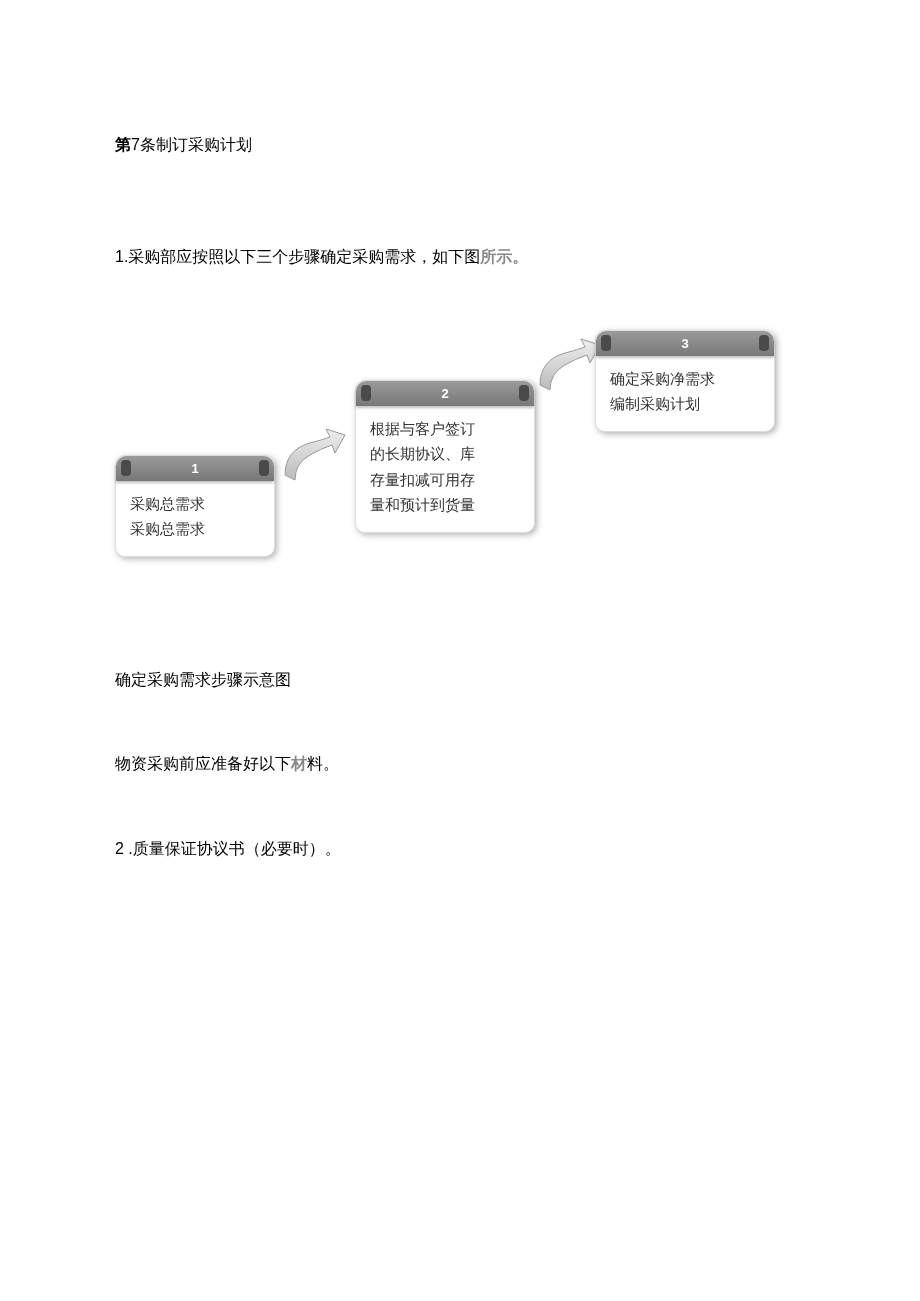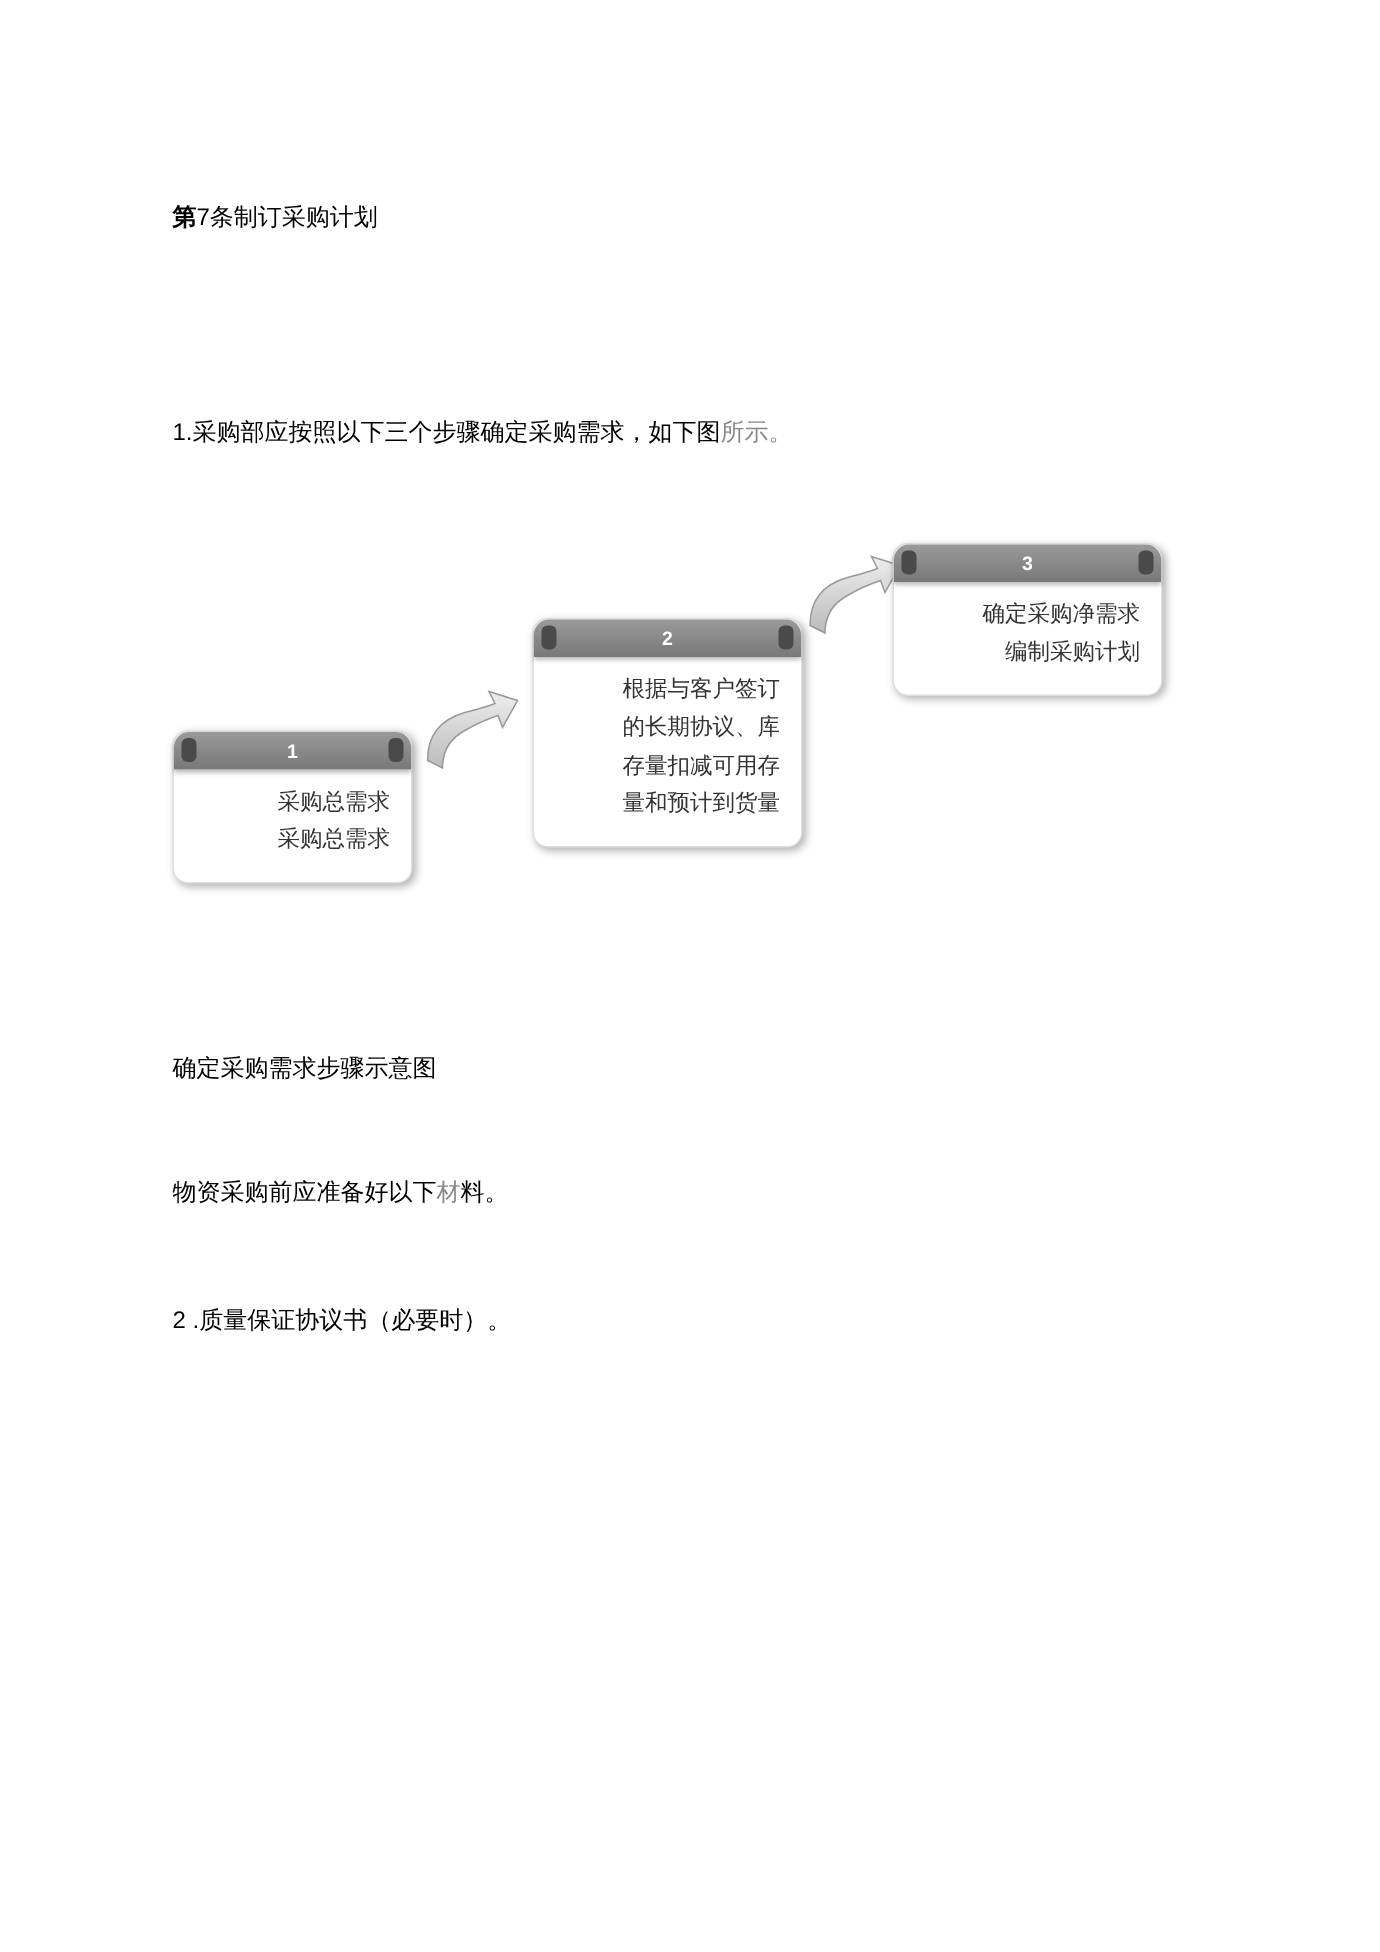--- a/index.html
+++ b/index.html
@@ -13,38 +13,39 @@
       font-size: 16px;
       color: #000000;
       width: 920px;
       padding: 0;
     }
     .page {
       padding: 135px 115px 60px 115px;
     }
     .heading {
       font-size: 16px;
-      margin-bottom: 120px;
+      margin-bottom: 88px;
       font-weight: normal;
     }
     .heading .bold {
       font-weight: bold;
     }
     .para {
       font-size: 16px;
       margin-bottom: 60px;
       line-height: 1.6;
     }
     .para-tight {
       font-size: 16px;
       margin-bottom: 60px;
       line-height: 1.6;
     }
     .gray-text {
       color: #888888;
+      font-weight: bold;
     }
     .diagram-container {
       position: relative;
       width: 690px;
       height: 280px;
       margin: 20px 0 60px 0;
     }
     .step-box {
       position: absolute;
       background: #ffffff;
@@ -58,22 +59,22 @@
       text-align: center;
       font-weight: bold;
       font-size: 13px;
       padding: 5px 0;
       border-radius: 10px 10px 0 0;
       position: relative;
       box-shadow: 0 2px 3px rgba(0,0,0,0.25);
     }
     .step-body {
       padding: 10px 14px 14px 14px;
-      text-align: right;
-      font-family: Liberation Serif, serif;
+      text-align: left;
+      font-family: Liberation Sans, sans-serif;
       font-size: 15px;
       color: #333333;
       line-height: 1.7;
     }
     .notch {
       position: absolute;
       width: 10px;
       height: 16px;
       background: #4a4a4a;
       border-radius: 4px;

